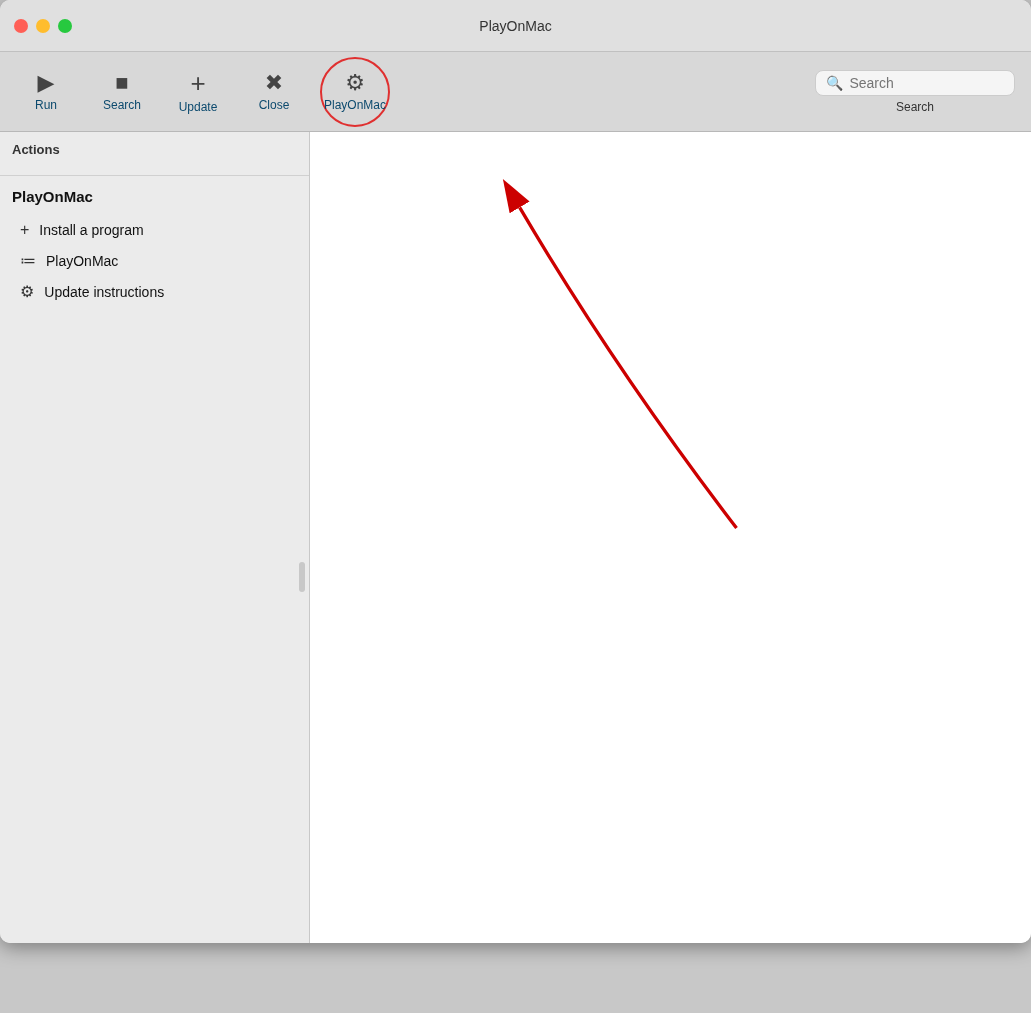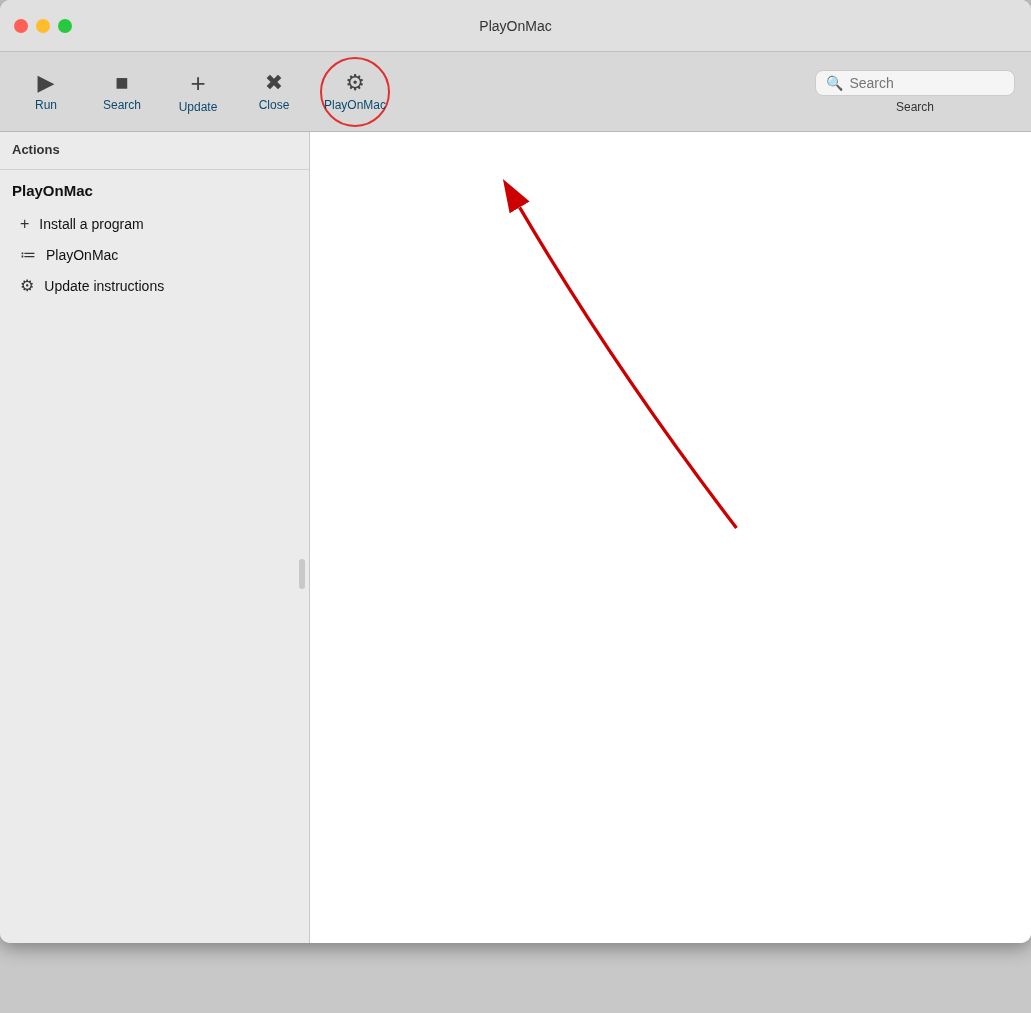--- a/index.html
+++ b/index.html
@@ -175,21 +175,21 @@
       width: 310px;
       background: #ebebeb;
       border-right: 1px solid #c8c8c8;
       display: flex;
       flex-direction: column;
       overflow: hidden;
       flex-shrink: 0;
     }
 
     .sidebar-header {
-      padding: 10px 12px 12px 12px;
+      padding: 10px 12px 18px 12px;
       font-size: 13px;
       font-weight: 600;
       color: #333;
       border-bottom: 1px solid #d0d0d0;
     }
 
     .sidebar-section-title {
       padding: 12px 12px 6px 12px;
       font-size: 15px;
       font-weight: 700;

